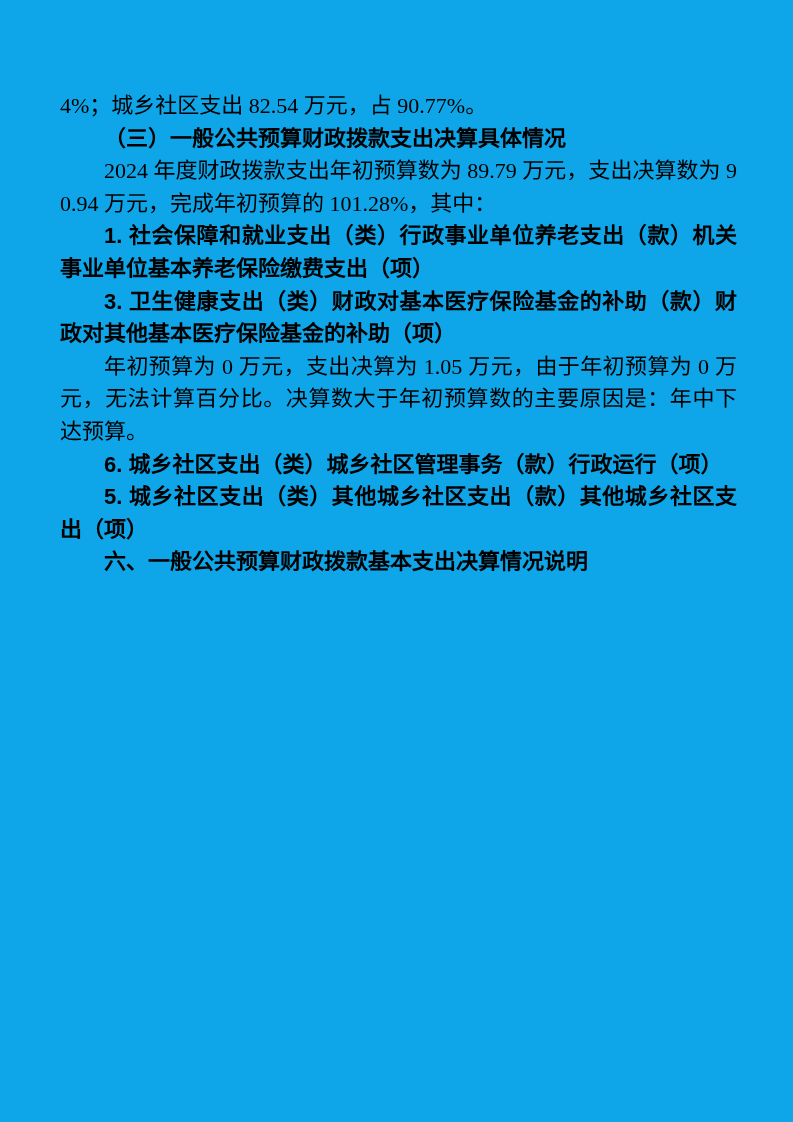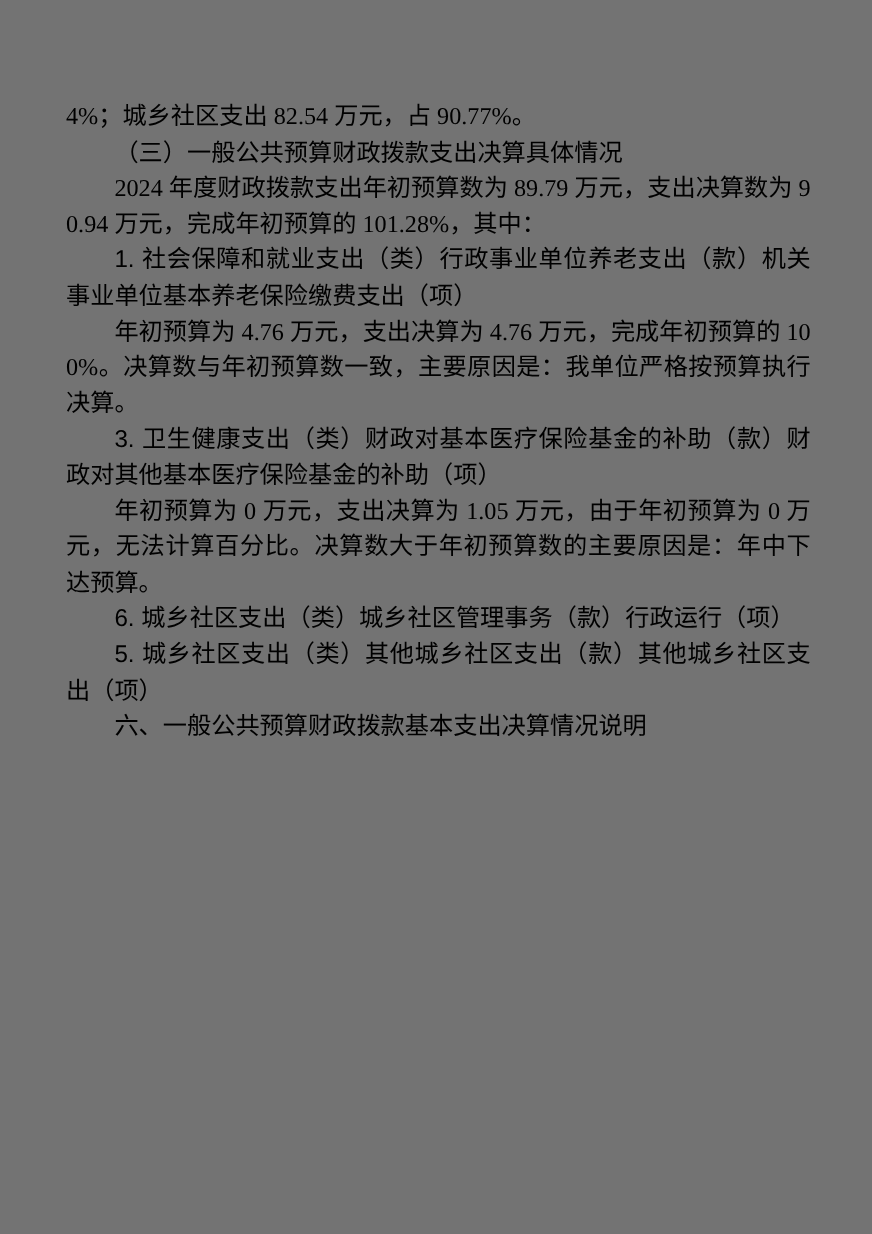--- a/index.html
+++ b/index.html
@@ -4,60 +4,59 @@
 <style>
   html, body {
     margin: 0;
     padding: 0;
     background: #ffffff;
   }
   .page {
     position: relative;
     width: 793px;
     height: 1122px;
-    background: #737373;
+    background: #0ea5e9;
     color: #000000;
     overflow: hidden;
     box-sizing: border-box;
   }
   .content {
     box-sizing: border-box;
     padding: 90px 56px 0 60px;
   }
   .para {
     margin: 0;
     font-size: 22px;
     line-height: 32.6px;
     text-align: justify;
     font-family: "Liberation Serif", "DejaVu Serif", serif;
     word-break: break-all;
   }
   .para.heading {
-    font-weight: 400;
+    font-weight: 700;
     font-family: "Liberation Sans", "DejaVu Sans", sans-serif;
   }
   .indent {
     text-indent: 2em;
   }
 </style>
 </head>
 <body>
 
 <div class="page">
   <div class="content">
 
     <p class="para">4%；城乡社区支出 82.54 万元，占 90.77%。</p>
 
     <p class="para heading indent">（三）一般公共预算财政拨款支出决算具体情况</p>
 
     <p class="para indent">2024 年度财政拨款支出年初预算数为 89.79 万元，支出决算数为 90.94 万元，完成年初预算的 101.28%，其中：</p>
 
     <p class="para heading indent">1. 社会保障和就业支出（类）行政事业单位养老支出（款）机关事业单位基本养老保险缴费支出（项）</p>
 
-    <p class="para indent">年初预算为 4.76 万元，支出决算为 4.76 万元，完成年初预算的 100%。决算数与年初预算数一致，主要原因是：我单位严格按预算执行决算。</p>
 
 
 
     <p class="para heading indent">3. 卫生健康支出（类）财政对基本医疗保险基金的补助（款）财政对其他基本医疗保险基金的补助（项）</p>
 
     <p class="para indent">年初预算为 0 万元，支出决算为 1.05 万元，由于年初预算为 0 万元，无法计算百分比。决算数大于年初预算数的主要原因是：年中下达预算。</p>
 
     <p class="para heading indent">6. 城乡社区支出（类）城乡社区管理事务（款）行政运行（项）</p>
 
 

